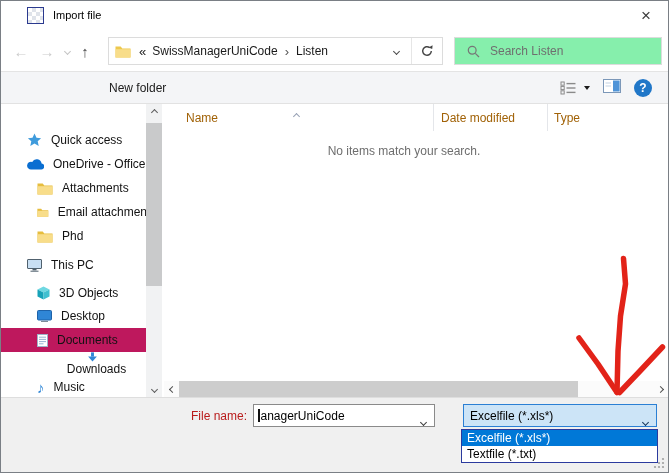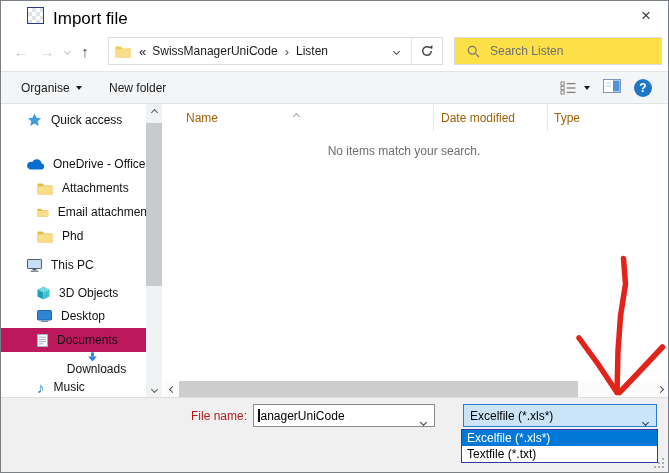--- a/index.html
+++ b/index.html
@@ -13,31 +13,31 @@
   .chv.l { transform:rotate(135deg); }
   .chv.r { transform:rotate(-45deg); }
   .chv.sm { width:5px; height:5px; border-width:1.3px; }
 
   
   .titlebar { position:absolute; left:0; top:0; right:0; height:30px; background:#fff; }
   .app-icon { position:absolute; left:26px; top:6px; width:17px; height:17px; border:1px solid #2b3a8f;
     background-image:linear-gradient(45deg,#dfe3ea 25%,transparent 25%,transparent 75%,#dfe3ea 75%),
                      linear-gradient(45deg,#dfe3ea 25%,#ffffff 25%,#ffffff 75%,#dfe3ea 75%);
     background-size:8px 8px; background-position:0 0,4px 4px; }
-  .title-text { position:absolute; left:52px; top:8px; font-size:17px; color:#000; }
+  .title-text { position:absolute; left:52px; top:8px; font-size:11px; color:#000; }
   .close-btn { position:absolute; right:0; top:0; width:44px; height:30px; display:flex; align-items:center; justify-content:center; font-size:17px; color:#3c3c3c; cursor:default; }
 
   
   .navbar { position:absolute; left:0; top:30px; right:0; height:40px; background:#fff; }
   .nav-glyph { position:absolute; top:0; height:40px; display:flex; align-items:center; justify-content:center; font-size:15px; }
   .addr { position:absolute; left:107px; top:6px; width:335px; height:28px; border:1px solid #dcdcdc; background:#fff; display:flex; align-items:center; }
   .addr .spacer { flex:1; }
   .addr-btn { width:30px; height:26px; display:flex; align-items:center; justify-content:center; color:#4a4a4a; }
   .addr-sep { width:1px; height:26px; background:#e6e6e6; }
-  .searchbox { position:absolute; left:453px; top:6px; width:208px; height:28px; border:1px solid #dcdcdc; background:#fde047; display:flex; align-items:center; }
+  .searchbox { position:absolute; left:453px; top:6px; width:208px; height:28px; border:1px solid #dcdcdc; background:#86efac; display:flex; align-items:center; }
   .search-ph { margin-left:10px; color:#6f6f6f; }
 
   
   .toolbar { position:absolute; left:0; top:70px; right:0; height:33px; background:#f4f5f7; border-top:1px solid #e4e4e4; border-bottom:1px solid #e2e2e2; }
   .tb-item { position:absolute; top:0; height:31px; display:flex; align-items:center; gap:6px; color:#202020; }
   .tri-down { width:0; height:0; border-left:3.5px solid transparent; border-right:3.5px solid transparent; border-top:4px solid #1b1b1b; }
   .tb-right { position:absolute; right:16px; top:0; height:31px; display:flex; align-items:center; gap:13px; }
   .help-circle { width:18px; height:18px; border-radius:50%; background:#2077c8; color:#fff; font-weight:bold; font-size:12px; display:flex; align-items:center; justify-content:center; }
 
   
@@ -130,24 +130,20 @@
     <div class="searchbox">
       <svg width="13" height="13" style="margin-left:12px;" viewBox="0 0 13 13">
         <circle cx="5.2" cy="5.2" r="3.9" fill="none" stroke="#767676" stroke-width="1.2"></circle>
         <line x1="8.3" y1="8.3" x2="12" y2="12" stroke="#767676" stroke-width="1.2"></line>
       </svg>
       <span class="search-ph">Search Listen</span>
     </div>
   </div>
 
   <div class="toolbar">
-    <div class="tb-item" style="left:20px;">
-      <span>Organise</span>
-      <span class="tri-down"></span>
-    </div>
     <div class="tb-item" style="left:108px;">
       <span>New folder</span>
     </div>
     <div class="tb-right">
       <span style="display:flex;align-items:center;gap:7px;">
         <svg width="17" height="14" viewBox="0 0 17 14">
           <rect x="1" y="1" width="3.2" height="3.2" fill="none" stroke="#8a8a8a"></rect>
           <rect x="1" y="5.4" width="3.2" height="3.2" fill="none" stroke="#8a8a8a"></rect>
           <rect x="1" y="9.8" width="3.2" height="3.2" fill="none" stroke="#8a8a8a"></rect>
           <line x1="6.5" y1="2.6" x2="15.5" y2="2.6" stroke="#8a8a8a" stroke-width="1.4"></line>
@@ -166,21 +162,21 @@
       </span>
       <span class="help-circle">
           <span>?</span>
         </span>
     </div>
   </div>
 
   <div class="content">
 
     <div class="sidebar">
-      <div class="srow ind0" style="top:4px;">
+      <div class="srow ind0" style="top:24px;">
         <svg width="15" height="14" viewBox="0 0 14 14">
             <polygon points="7,0.5 9,4.8 13.6,5.2 10.2,8.3 11.2,13 7,10.6 2.8,13 3.8,8.3 0.4,5.2 5,4.8" fill="#3f9bdc"></polygon>
           </svg>
         <span class="lbl">Quick access</span>
       </div>
       <div class="srow ind1" style="top:72px;">
         <svg width="16" height="13" viewBox="0 0 16 13">
             <path d="M0.5 1.5 h5.2 l1.6 2 h8.2 v9 h-15 z" fill="#e6bd3e"></path>
             <path d="M0.5 4.2 h15 v8.3 h-15 z" fill="#f8dd8a"></path>
           </svg>

